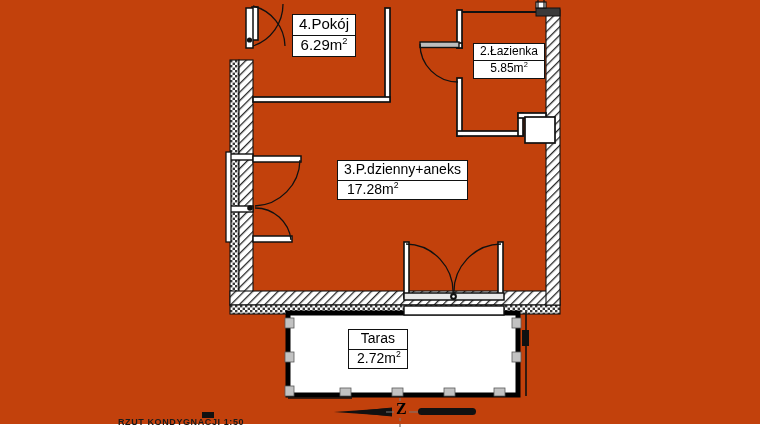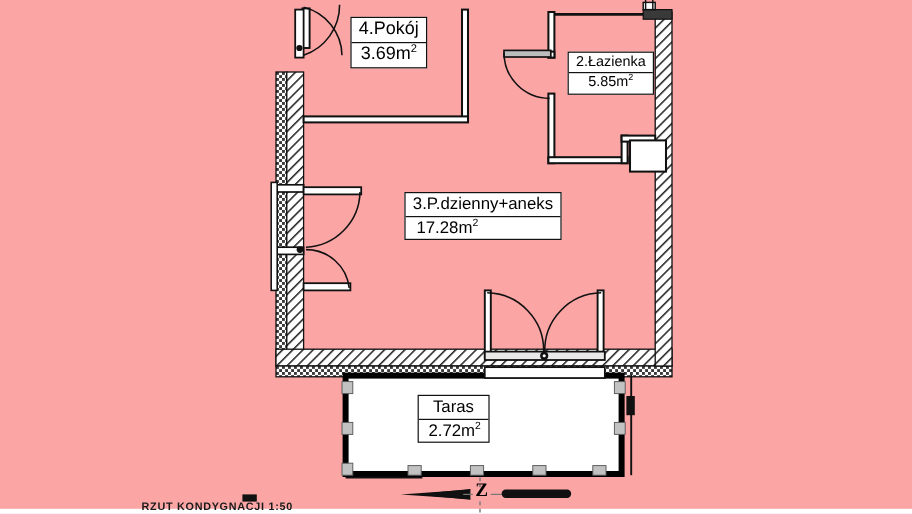--- a/index.html
+++ b/index.html
@@ -1,21 +1,21 @@
 <!DOCTYPE html>
 <html><head>
 <meta charset="utf-8">
 <style>
   html,body{margin:0;padding:0;background:#ffffff;}
   body{
     width:760px;height:428px;overflow:hidden;
     font-family:"Liberation Sans", sans-serif;
     color:#000;
   }
-  #stage{position:relative;width:760px;height:424px;background:#fca5a5;}
+  #stage{position:relative;width:760px;height:424px;background:#c2410c;}
   #plan-svg{position:absolute;left:0;top:0;}
 
   
   .room-label{
     position:absolute;
     background:#fff;
     border:1.6px solid #111;
     box-sizing:border-box;
     text-align:center;
     z-index:40;
@@ -206,21 +206,21 @@
       <line x1="400" y1="398" x2="400" y2="406" stroke="#777" stroke-width="1.2" stroke-dasharray="3 3"></line>
       <line x1="400" y1="418" x2="400" y2="427" stroke="#777" stroke-width="1.2" stroke-dasharray="3 3"></line>
       <line x1="386" y1="412" x2="394" y2="412" stroke="#777" stroke-width="1"></line>
       <line x1="409" y1="412" x2="418" y2="412" stroke="#777" stroke-width="1"></line>
       <rect x="418" y="408" width="58" height="7" rx="3.5" fill="#111"></rect>
     </g>
   </svg>
 
   <div class="room-label" id="label-pokoj">
     <span class="rl-name">4.Pokój</span>
-    <span class="rl-area ctr"><span>3.69m</span><span class="sup">2</span></span>
+    <span class="rl-area ctr"><span>6.29m</span><span class="sup">2</span></span>
   </div>
 
   <div class="room-label" id="label-lazienka">
     <span class="rl-name">2.Łazienka</span>
     <span class="rl-area ctr"><span>5.85m</span><span class="sup">2</span></span>
   </div>
 
   <div class="room-label" id="label-dzienny">
     <span class="rl-name">3.P.dzienny+aneks</span>
     <span class="rl-area"><span>17.28m</span><span class="sup">2</span></span>

